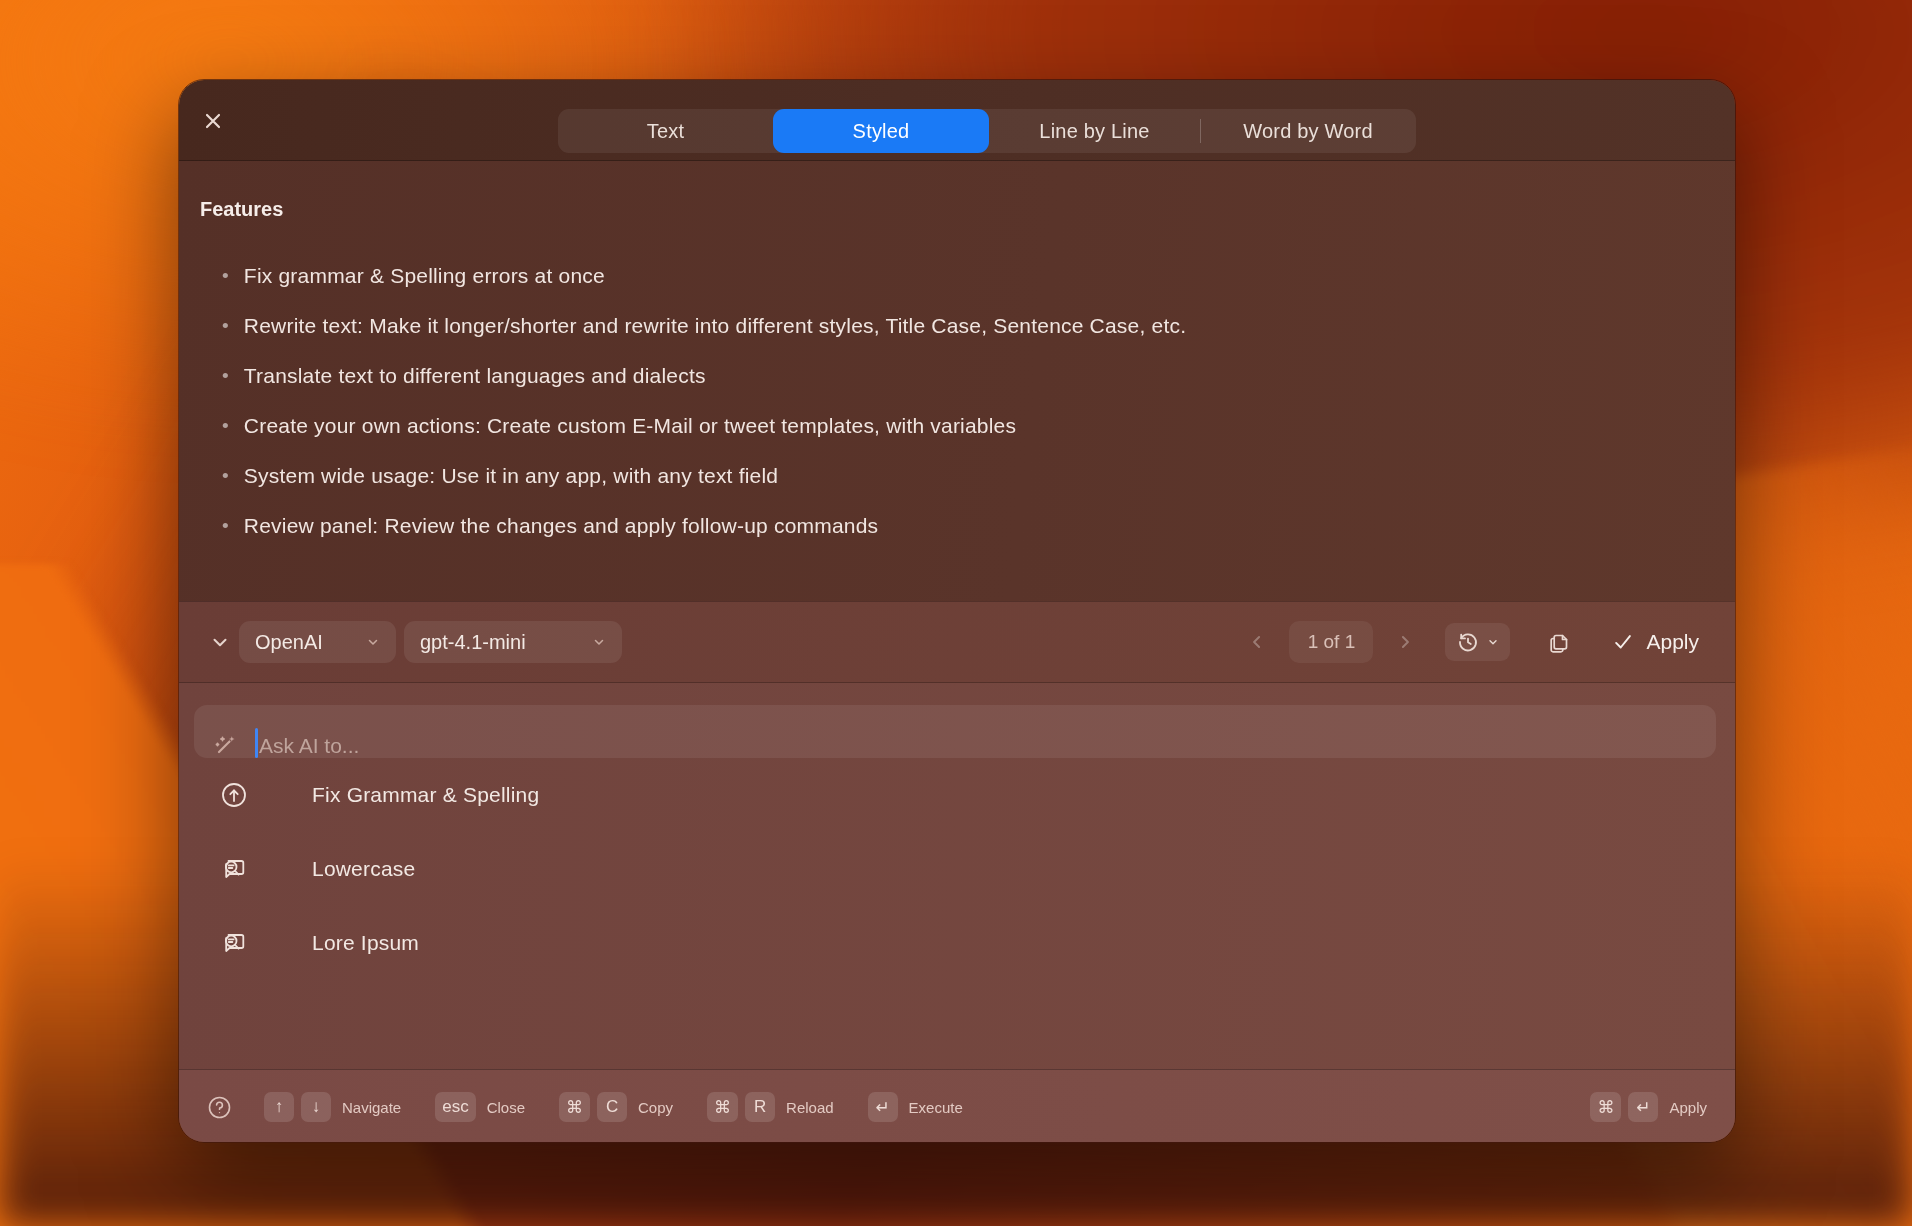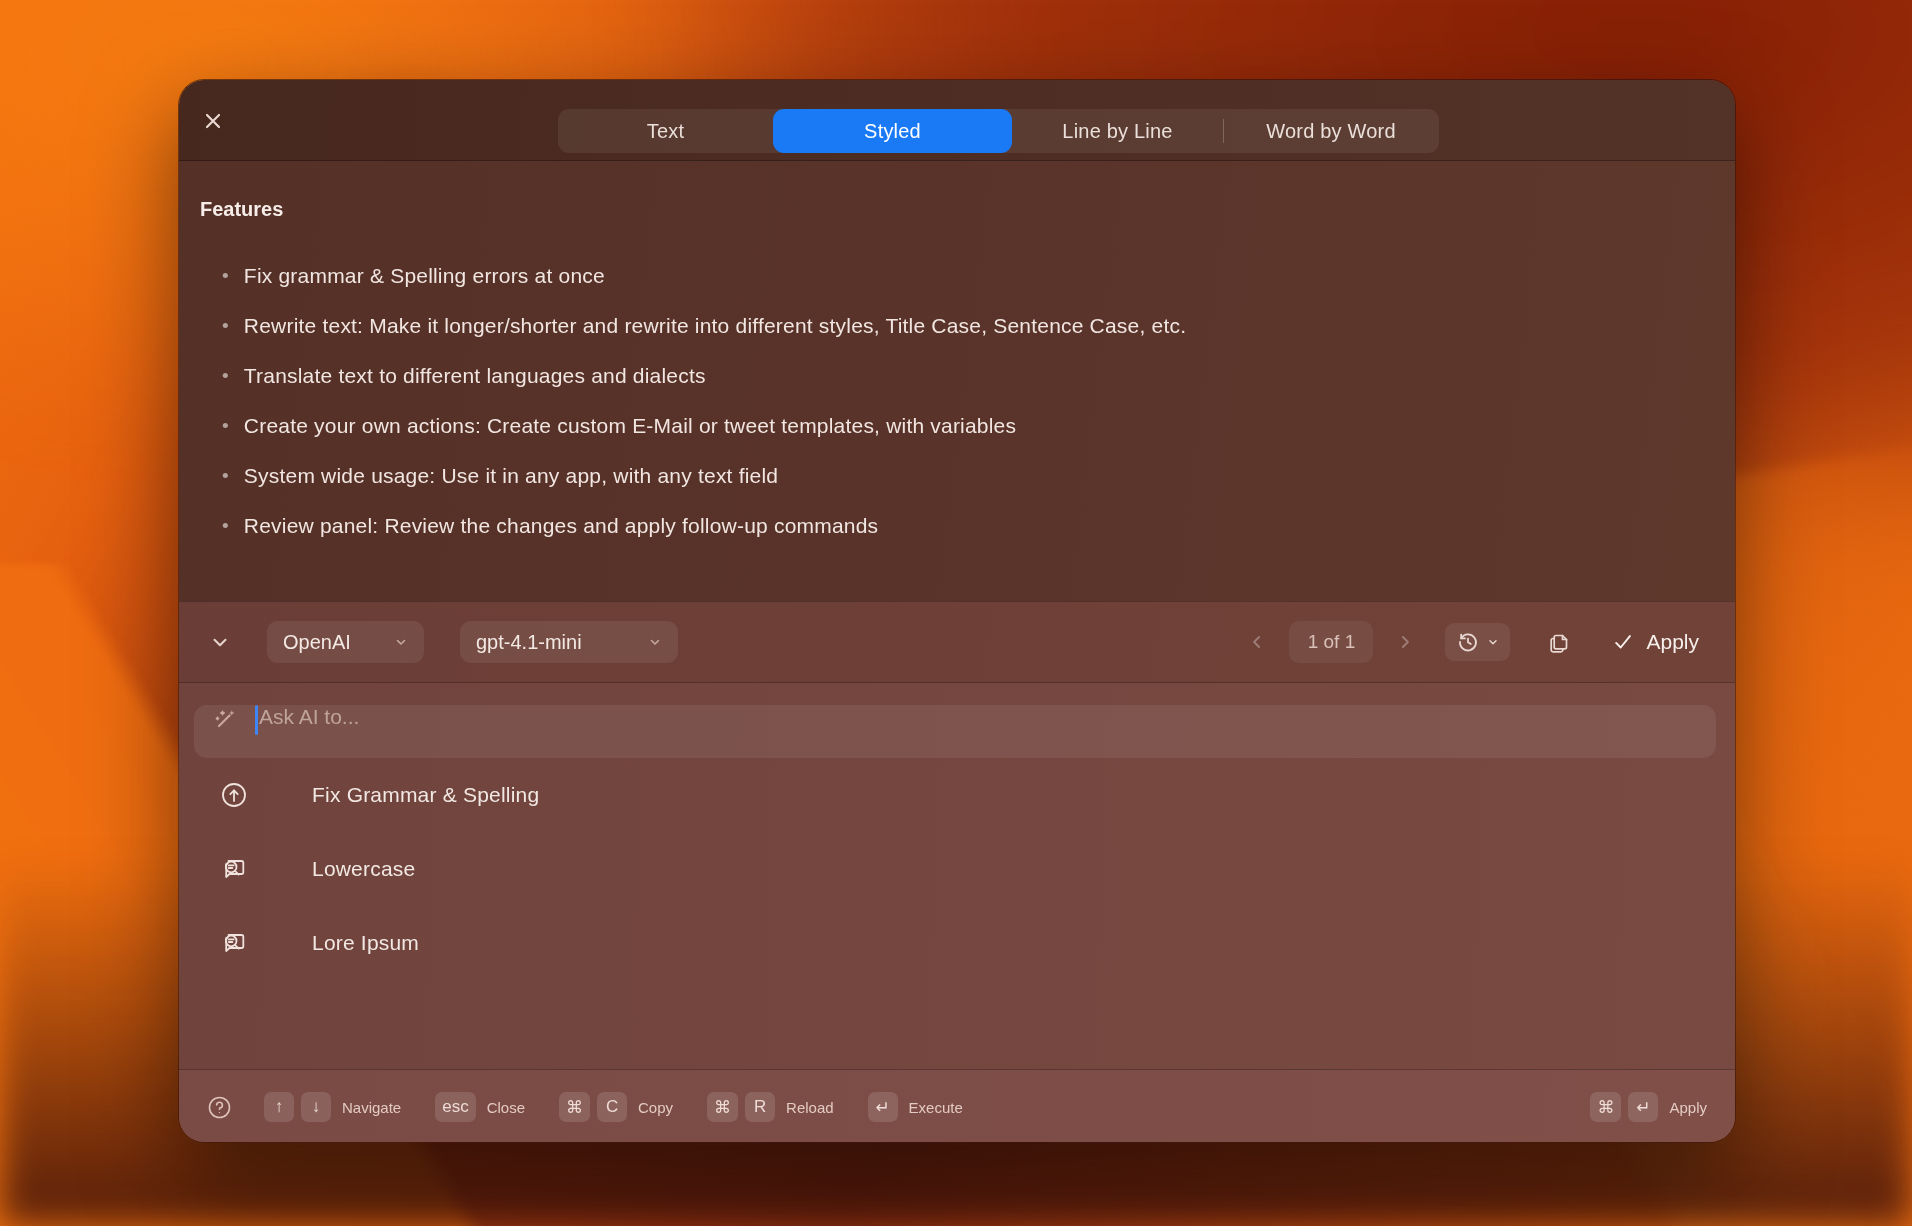--- a/index.html
+++ b/index.html
@@ -35,53 +35,53 @@
   .close-btn { position:absolute; left:22px; top:29px; width:24px; height:24px; display:flex;
     align-items:center; justify-content:center; color:#ead9d2; cursor:default; }
 
   .segmented { position:absolute; left:379px; top:29px; height:44px; display:flex; align-items:stretch;
     background:rgba(255,255,255,.07); border-radius:11px; }
   .segment { display:flex; align-items:center; justify-content:center;
     font-size:20px; color:#eadfd9; letter-spacing:.2px; position:relative; }
   .segment.selected { background:#1a7af6; border-radius:11px; color:#ffffff; font-weight:500; }
   .segment.divided::before { content:""; position:absolute; left:0; top:10px; bottom:10px;
     width:1px; background:rgba(255,255,255,.22); }
-  .seg-0 { width:215px; } .seg-1 { width:239px; } .seg-2 { width:211px; } .seg-3 { width:216px;text-align:center; }
+  .seg-0 { width:215px; } .seg-1 { width:216px; } .seg-2 { width:211px; } .seg-3 { width:216px;text-align:center; }
 
   .win-content { height:440px; flex:none; padding:31px 40px 0 21px;
     background:linear-gradient(97deg,#553027 0%,#5a342a 55%,#5f382c 100%); }
   .features-title { font-size:20px; font-weight:700; color:#f6ede9; line-height:34px; }
   .features-list { list-style:none; margin-top:25px; }
   .features-list li { height:50px; display:flex; align-items:center; padding-left:22px;
     font-size:21px; color:#f1e6e1; letter-spacing:.2px; }
   .features-list li::before { content:"•"; color:rgba(255,255,255,.55); font-size:19px; margin-right:15px; }
 
   .win-toolbar { height:82px; flex:none; display:flex; align-items:center; padding:0 36px 0 30px;
     background:linear-gradient(92deg,#6a3d36 0%,#714338 100%);
     border-top:1px solid rgba(0,0,0,.24); border-bottom:1px solid rgba(0,0,0,.24); }
-  .tb-left { display:flex; align-items:center; gap:36px; }
+  .tb-left { display:flex; align-items:center; gap:8px; }
   .icon-btn { display:flex; align-items:center; justify-content:center; color:#e6d4cd; cursor:default; }
   .pill { display:flex; align-items:center; background:rgba(255,255,255,.08); border-radius:11px;
     height:42px; padding:0 16px; color:#f3e9e4; font-size:20px; }
   .pill .chev { margin-left:auto; color:#c7a99f; }
   .pill-provider { width:157px; } .pill-model { width:218px; }
   .tb-right { margin-left:auto; display:flex; align-items:center; }
   .nav-chev { color:#9b7b73; display:flex; align-items:center; }
   .page-pill { width:84px; height:42px; border-radius:10px; background:rgba(255,255,255,.06);
     display:flex; align-items:center; justify-content:center; color:#d9c0b8; font-size:19px; margin:0 22px; }
   .history-pill { height:38px; border-radius:9px; background:rgba(255,255,255,.07);
     display:flex; align-items:center; gap:7px; padding:0 11px; color:#e9d9d2; margin-left:30px; }
   .copy-btn { margin-left:36px; color:#e9d9d2; }
   .apply-btn { margin-left:40px; display:flex; align-items:center; gap:12px; color:#f6efeb;
     font-size:21px; font-weight:500; }
 
   .win-actions { height:386px; flex:none;
     background:linear-gradient(92deg,#70433d 0%,#784a41 100%); }
   .prompt-pill { margin:22px 19px 0 15px; height:53px; border-radius:13px;
-    background:rgba(255,255,255,.075); display:flex; align-items:flex-start; padding:0 18px; }
+    background:rgba(255,255,255,.075); display:flex; align-items:flex-end; padding:0 18px; }
   .prompt-pill .caret { width:3px; height:30px; border-radius:2px; background:#3f86f5; margin:0 1px 0 16px; flex:none; }
   .prompt-input { flex:1; background:transparent; border:none; outline:none; font-size:21px;
     color:#f2e8e3; font-family:inherit; }
   .prompt-input::placeholder { color:#bfa49c; }
   .action-list { margin-top:13px; }
   .action-row { height:48px; margin-bottom:26px; display:flex; align-items:center; padding-left:41px;gap:40px; }
   .action-row .a-icon { width:28px; height:28px; color:#f0e2dc; flex:none; display:flex; align-items:center; }
   .action-row .a-label { margin-left:24px; font-size:21px; color:#f2e8e3; letter-spacing:.2px; }
 
   .win-footer { height:75px; flex:none; display:flex; align-items:center; padding:0 28px;

